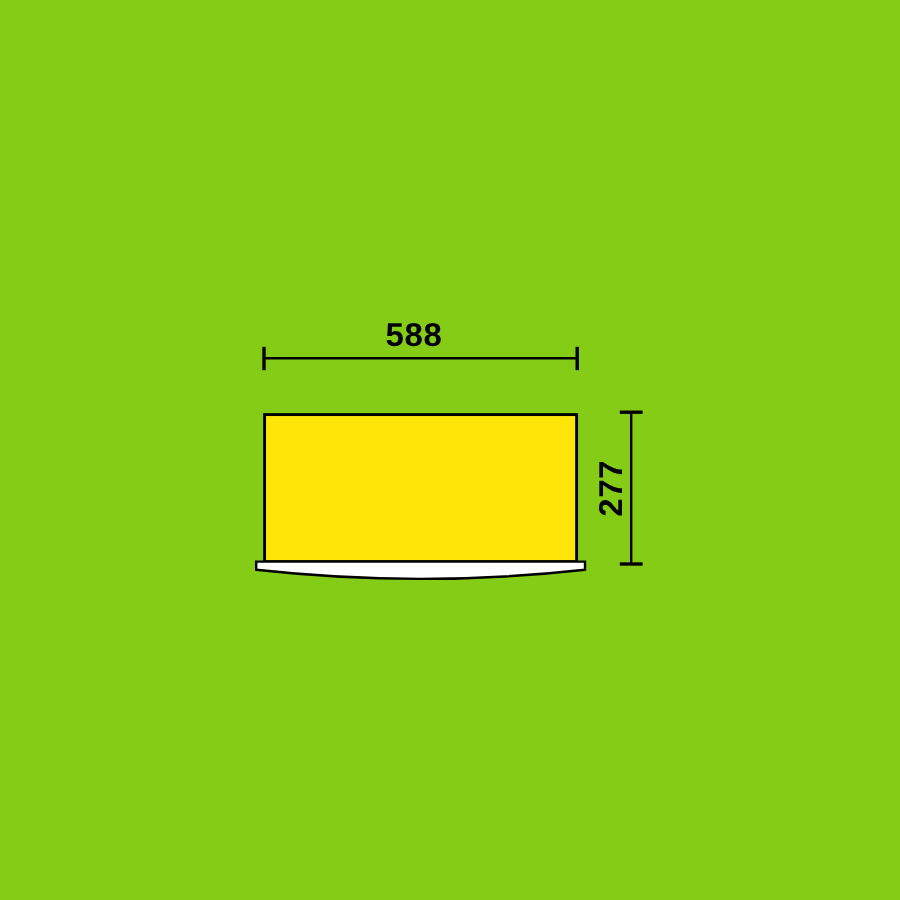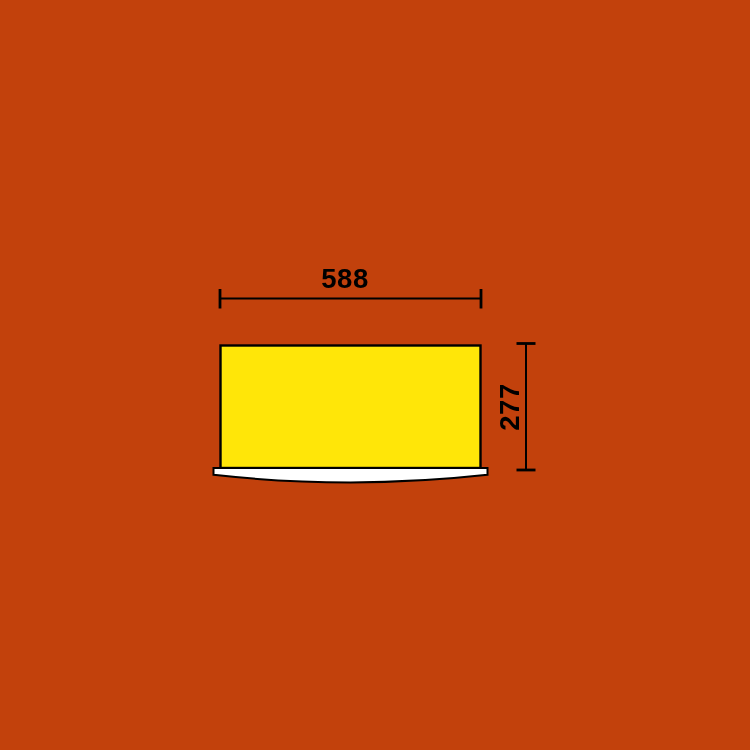--- a/index.html
+++ b/index.html
@@ -7,21 +7,21 @@
     padding: 0;
     background: #ffffff;
     width: 750px;
     height: 750px;
     overflow: hidden;
   }
   .canvas {
     position: relative;
     width: 750px;
     height: 750px;
-    background: #c2410c;
+    background: #84cc16;
   }
   svg {
     display: block;
   }
   .dim-line {
     stroke: #000000;
     stroke-width: 2;
     fill: none;
   }
   .dim-tick {

